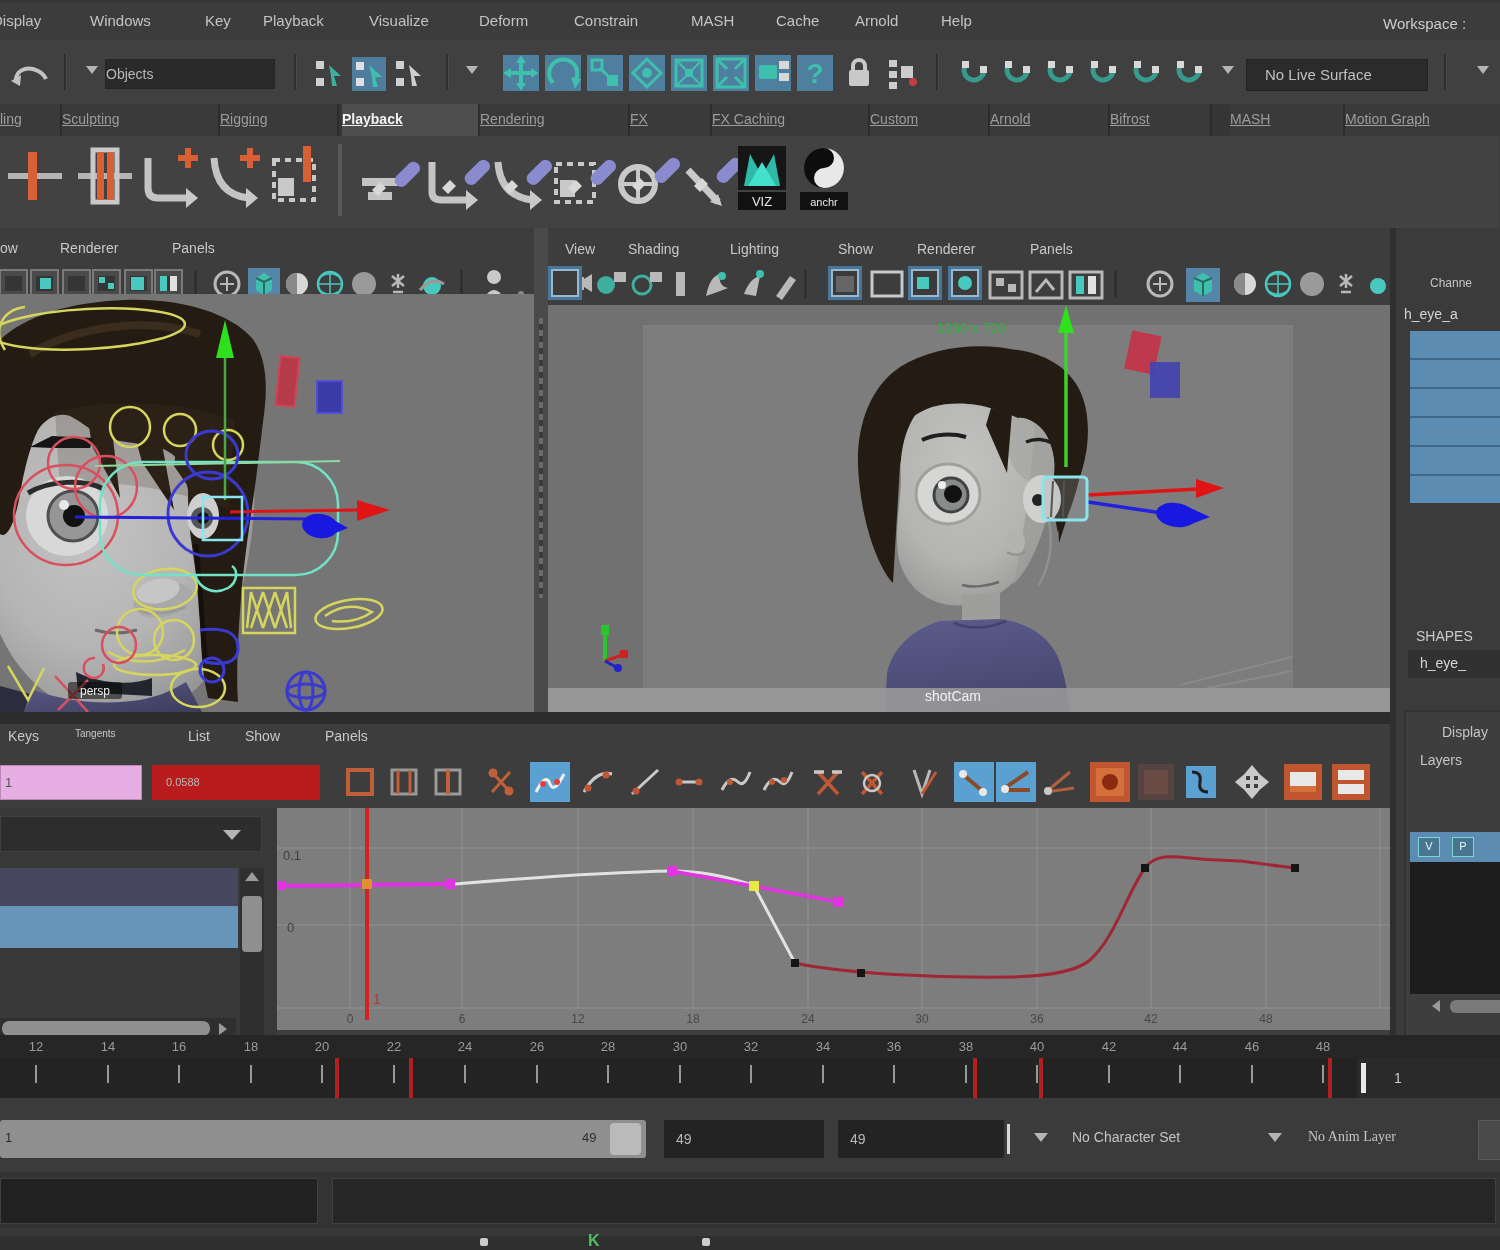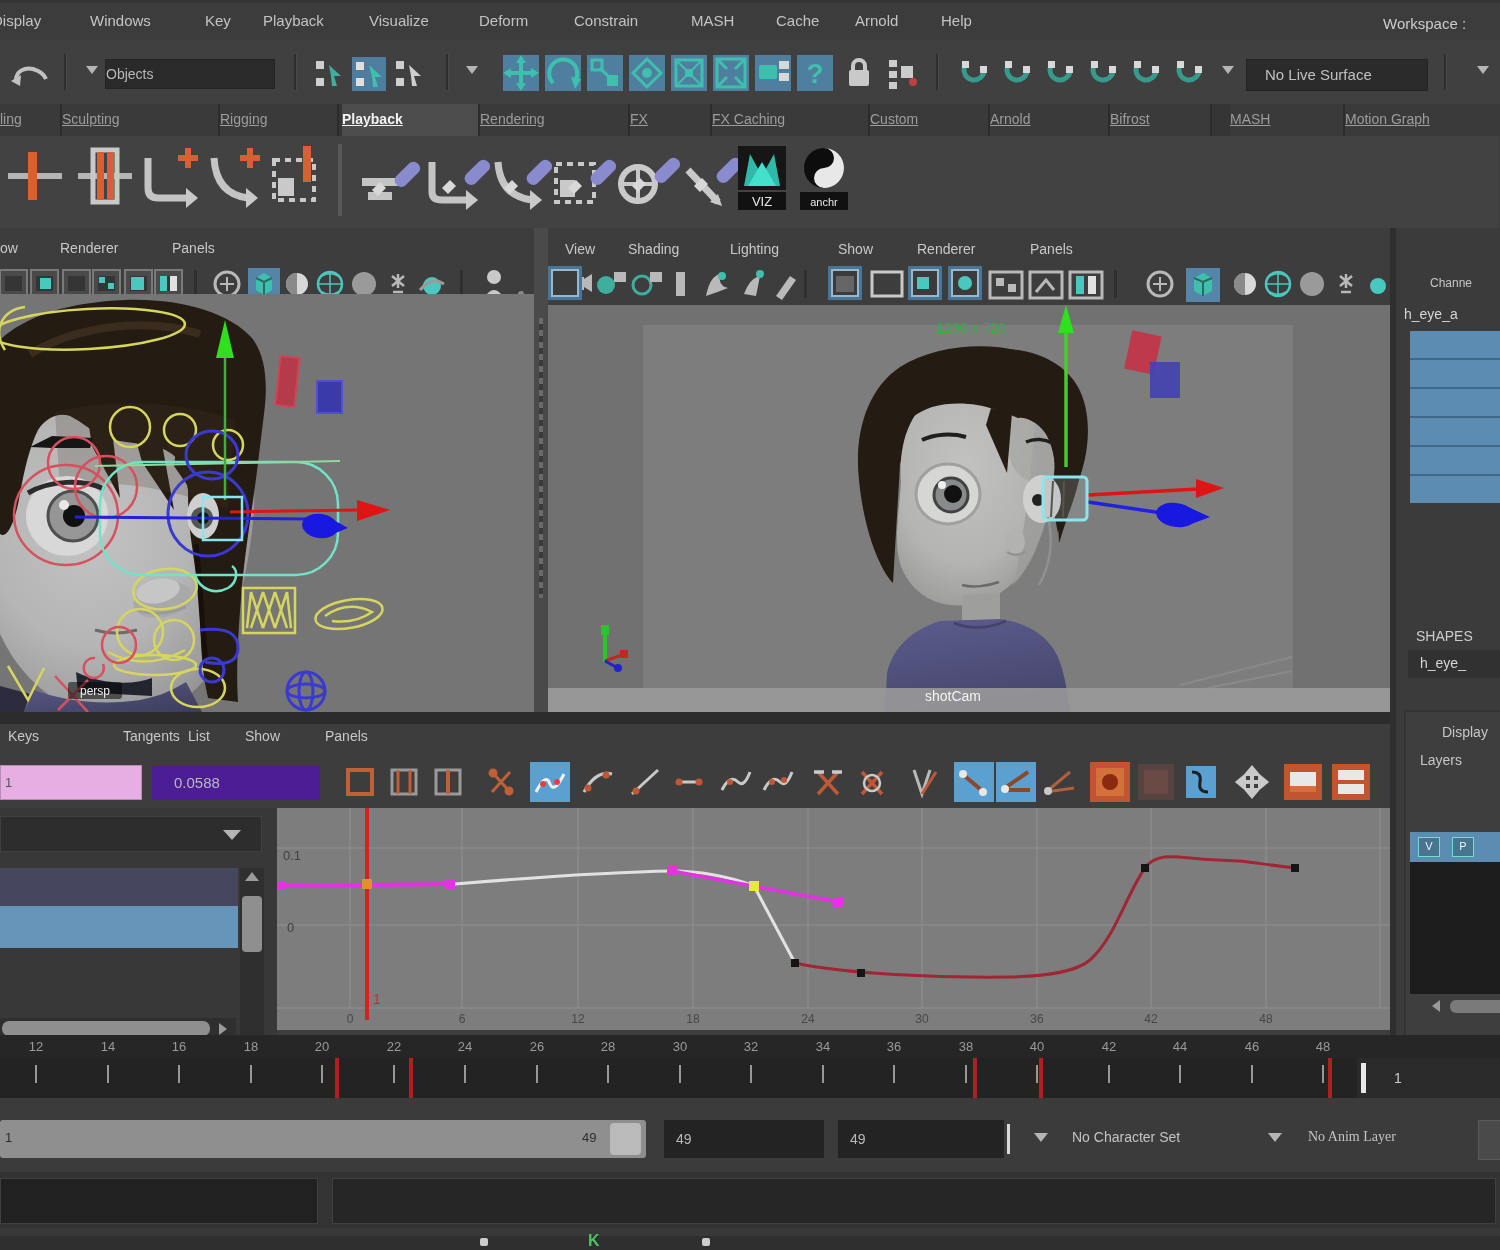--- a/index.html
+++ b/index.html
@@ -539,27 +539,27 @@
     </div>
     <div class="abs" style="left:4px;top:150px;width:98px;height:132px;background:#1d1d1d;"></div>
     <div class="abs" style="left:26px;top:288px;width:0;height:0;border-top:6px solid transparent;border-bottom:6px solid transparent;border-right:8px solid #9a9a9a;"></div>
     <div class="abs" style="left:44px;top:288px;width:58px;height:13px;background:#7a7a7a;border-radius:6px;"></div>
   </div>
 </div>
 
 <div class="abs" id="graphed" style="left:0;top:712px;width:1390px;height:323px;background:#3d3d3d;">
   <div class="abs" style="left:0;top:0;width:1390px;height:12px;background:#2c2c2c;"></div>
   <div class="abs" style="left:8px;top:16px;font-size:14px;color:#c8c8c8;">Keys</div>
-  <div class="abs" style="left:75px;top:16px;font-size:14px;color:#c8c8c8;margin-left:48px;">Tangents</div>
+  <div class="abs" style="left:75px;top:16px;font-size:10px;color:#c8c8c8;">Tangents</div>
   <div class="abs" style="left:188px;top:16px;font-size:14px;color:#c8c8c8;">List</div>
   <div class="abs" style="left:245px;top:16px;font-size:14px;color:#c8c8c8;">Show</div>
   <div class="abs" style="left:325px;top:16px;font-size:14px;color:#c8c8c8;">Panels</div>
 
   <div class="abs" style="left:0;top:53px;width:142px;height:35px;background:#e7aee3;border:1px solid #b88ab4;box-sizing:border-box;color:#555;font-size:13px;line-height:33px;padding-left:4px;">1</div>
-  <div class="abs" style="left:152px;top:53px;width:168px;height:35px;background:#4c1d95;color:#b9b9b9;font-size:15px;line-height:35px;padding-left:22px;box-sizing:border-box;">0.0588</div>
+  <div class="abs" style="left:152px;top:53px;width:168px;height:35px;background:#b91c1c;color:#b9b9b9;font-size:11px;line-height:35px;padding-left:14px;box-sizing:border-box;">0.0588</div>
   <svg class="abs" style="left:340px;top:48px;" width="1050" height="44" viewBox="0 0 1050 44">
     <g fill="none" stroke="#c06038" stroke-width="4">
         <rect x="8" y="10" width="24" height="24"></rect>
       </g>
     <g fill="none" stroke="#9a9a9a" stroke-width="3">
         <rect x="52" y="10" width="24" height="24"></rect>
         <path d="M58 10 v24 M70 10 v24" stroke="#c06038"></path>
       </g>
     <g fill="none" stroke="#9a9a9a" stroke-width="3">
         <rect x="96" y="10" width="24" height="24"></rect>

